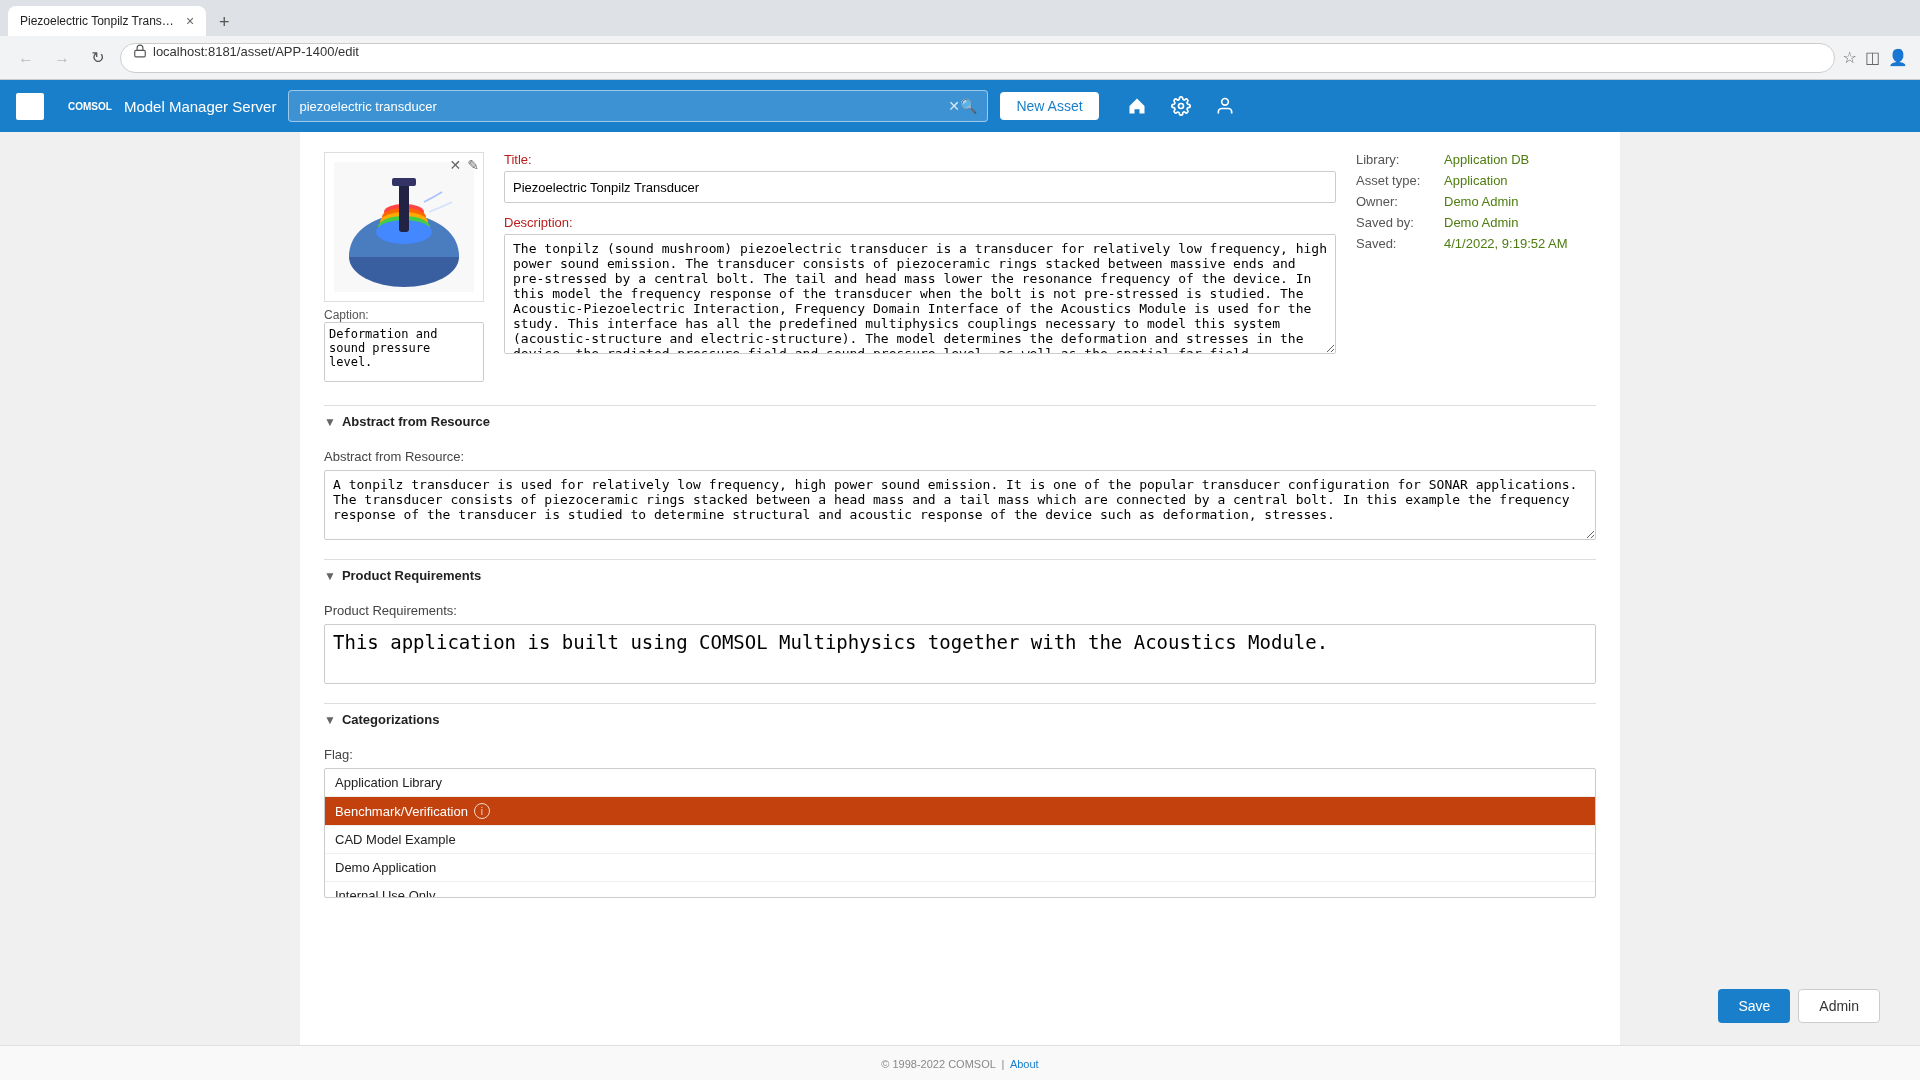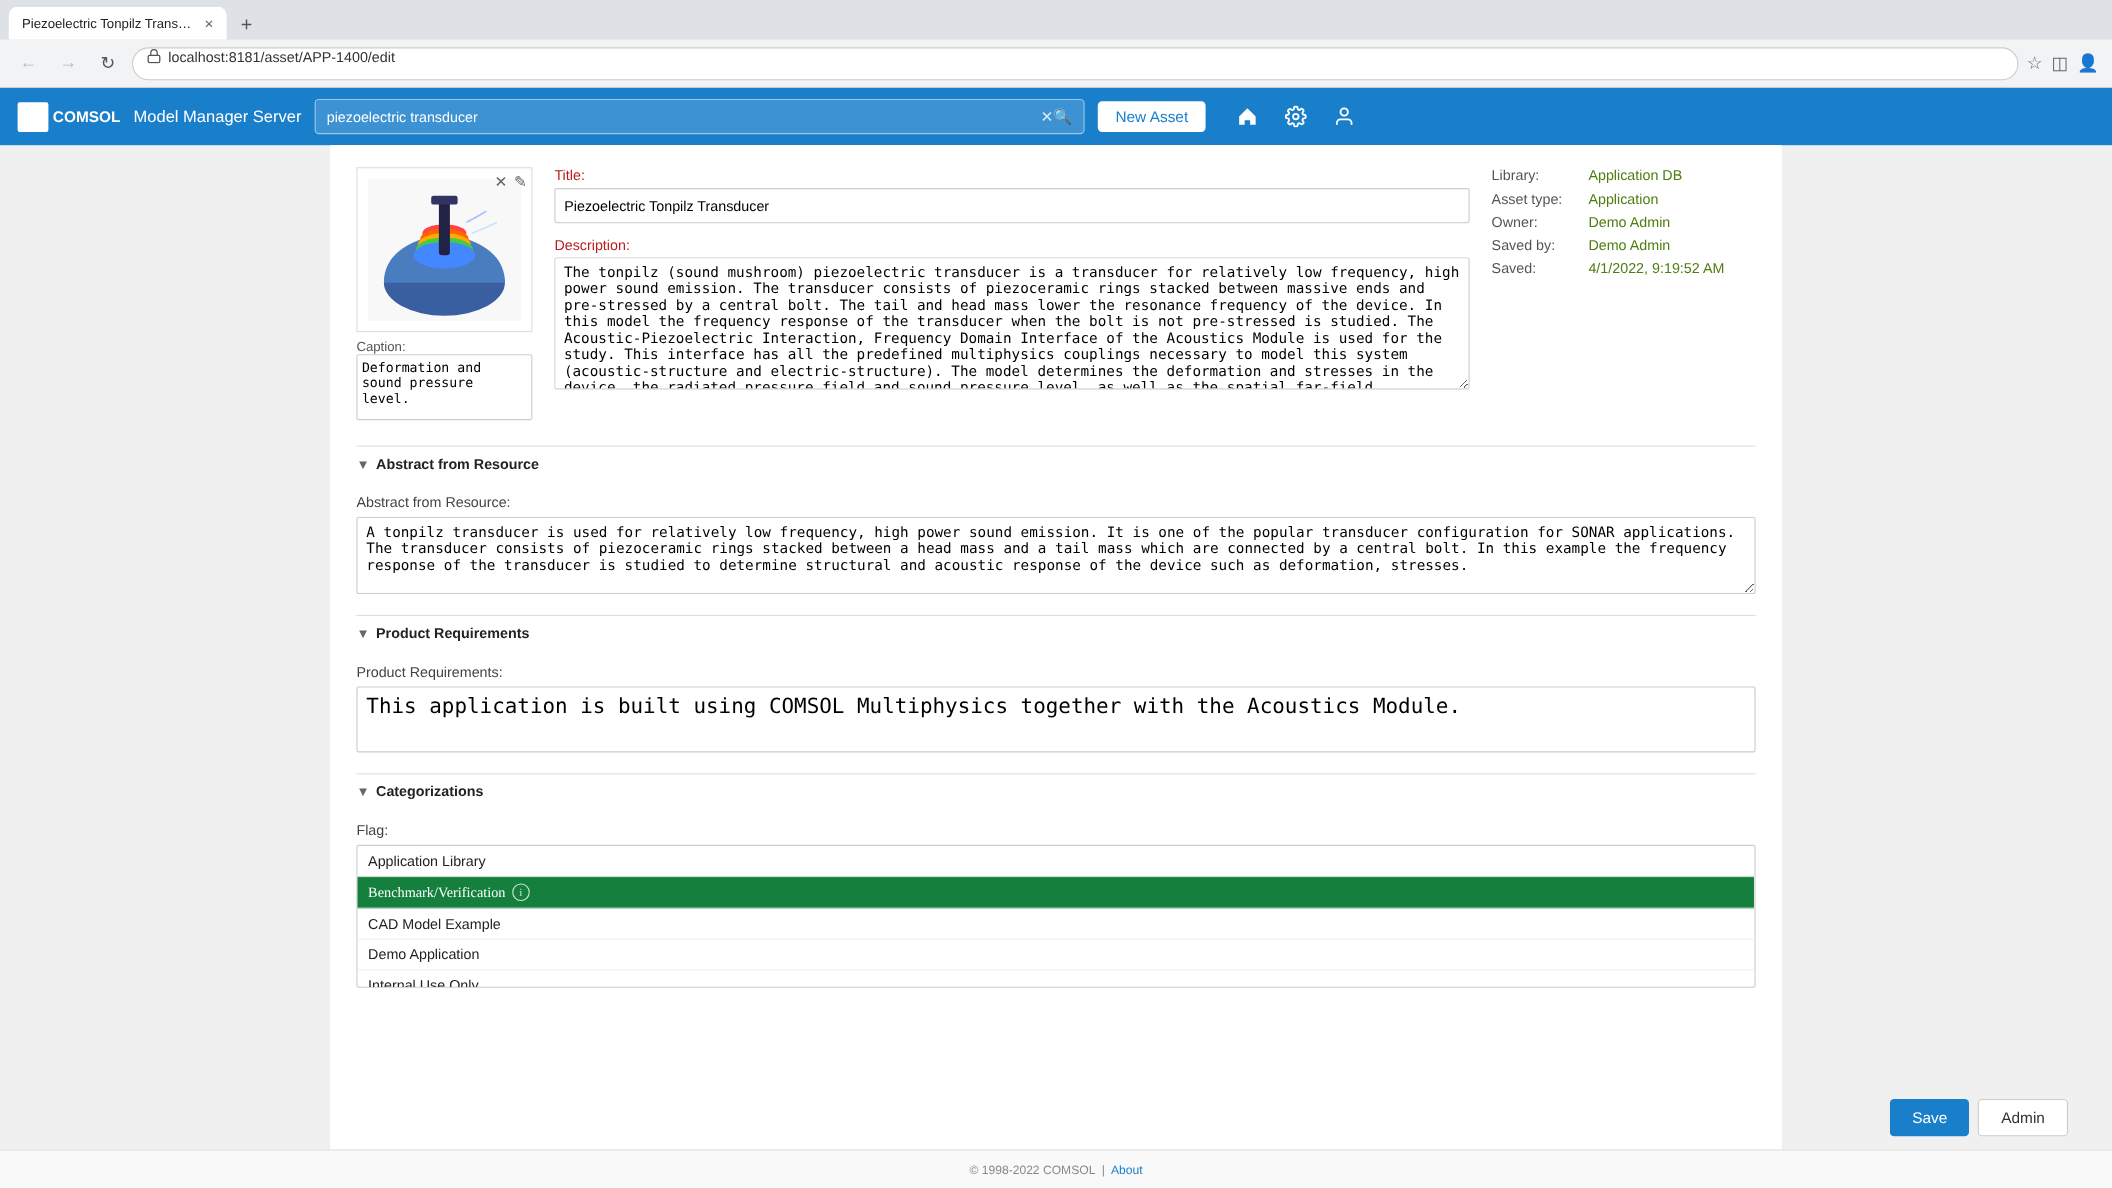--- a/index.html
+++ b/index.html
@@ -15,21 +15,21 @@
     .browser-toolbar { display: flex; align-items: center; padding: 6px 12px; background: #f1f3f4; gap: 8px; height: 44px; border-bottom: 1px solid #ccc; }
     .browser-nav-btn { background: none; border: none; cursor: pointer; color: #555; font-size: 16px; width: 28px; height: 28px; border-radius: 50%; display: flex; align-items: center; justify-content: center; }
     .browser-nav-btn.disabled { color: #bbb; cursor: default; }
     .browser-address-bar { flex: 1; height: 30px; border: 1px solid #ccc; border-radius: 15px; padding: 0 12px; background: #fff; font-size: 13px; display: flex; align-items: flex-start; gap: 6px; }
     .browser-address-text { flex: 1; font-size: 13px; color: #333; }
     .browser-actions { display: flex; gap: 8px; align-items: center; }
     .browser-action-btn { background: none; border: none; cursor: pointer; color: #666; font-size: 16px; }
 
     
     .app-header { background: #1a7fcb; display: flex; align-items: center; height: 52px; padding: 0 16px; gap: 12px; }
-    .app-logo { display: flex; align-items: center; gap: 4px; color: #fff; font-weight: bold; font-size: 14px; }
+    .app-logo { display: flex; align-items: center; gap: 24px; color: #fff; font-weight: bold; font-size: 10px; }
     .app-logo-icon { background: #fff; color: #1a7fcb; font-weight: 900; font-size: 12px; padding: 2px 4px; border-radius: 2px; }
     .app-title { color: #fff; font-size: 15px; font-weight: 400; }
     .app-search { flex: 1; max-width: 700px; height: 32px; border: 1px solid rgba(255,255,255,0.5); background: rgba(255,255,255,0.15); border-radius: 4px; padding: 0 10px; color: #fff; font-size: 13px; display: flex; align-items: center; justify-content: space-between; }
     .app-search input { background: transparent; border: none; outline: none; color: #fff; font-size: 13px; flex: 1; }
     .app-search input::placeholder { color: rgba(255,255,255,0.8); }
     .new-asset-btn { background: #fff; color: #1a7fcb; border: none; border-radius: 4px; padding: 6px 16px; font-size: 14px; font-weight: 500; cursor: pointer; white-space: nowrap; }
     .header-icons { display: flex; gap: 8px; margin-left: 8px; }
     .header-icon-btn { background: none; border: none; cursor: pointer; color: #fff; font-size: 20px; width: 36px; height: 36px; display: flex; align-items: center; justify-content: center; border-radius: 50%; }
 
     
@@ -64,30 +64,30 @@
     .section-label { font-size: 13px; color: #444; margin-bottom: 6px; }
 
     
     .abstract-textarea { width: 100%; height: 70px; border: 1px solid #ccc; border-radius: 2px; padding: 6px 8px; font-size: 13px; resize: vertical; }
     .product-req-textarea { width: 100%; height: 60px; border: 1px solid #ccc; border-radius: 2px; padding: 6px 8px; font-size: 19px; resize: none; }
 
     
     .flag-list { border: 1px solid #ccc; border-radius: 2px; overflow: hidden; }
     .flag-item { padding: 6px 10px; font-size: 13px; cursor: pointer; border-bottom: 1px solid #eee; text-align: right; }
     .flag-item:last-child { border-bottom: none; }
-    .flag-item.selected { background: #15803d; color: #fff; font-family: Liberation Serif, serif; }
+    .flag-item.selected { background: #c2410c; color: #fff; }
     .flag-item-inner { display: flex; align-items: center; gap: 6px; }
     .info-icon { display: inline-flex; align-items: center; justify-content: center; width: 16px; height: 16px; border-radius: 50%; border: 1px solid currentColor; font-size: 10px; opacity: 0.8; }
 
     
     .footer { text-align: center; font-size: 11px; color: #888; padding: 12px; background: #f9f9f9; border-top: 1px solid #e0e0e0; }
     .footer a { color: #1a7fcb; text-decoration: none; }
 
     
-    .action-bar { position: fixed; bottom: 47px; right: 40px; display: flex; gap: 8px; }
+    .action-bar { position: fixed; bottom: 57px; right: 40px; display: flex; gap: 8px; }
     .save-btn { background: #1a7fcb; color: #fff; border: none; border-radius: 4px; padding: 8px 20px; font-size: 14px; cursor: pointer; }
     .cancel-btn { background: #fff; color: #333; border: 1px solid #ccc; border-radius: 4px; padding: 8px 20px; font-size: 14px; cursor: pointer; }
 
     
     .transducer-visual { width: 140px; height: 130px; }
 
     
     .scrollable-list { max-height: 130px; overflow-y: auto; }
   </style>
 </head>

